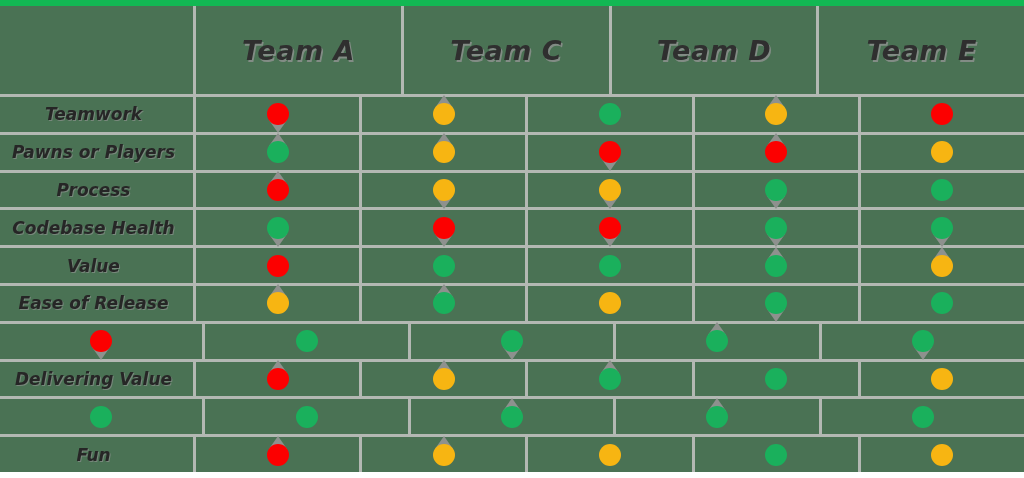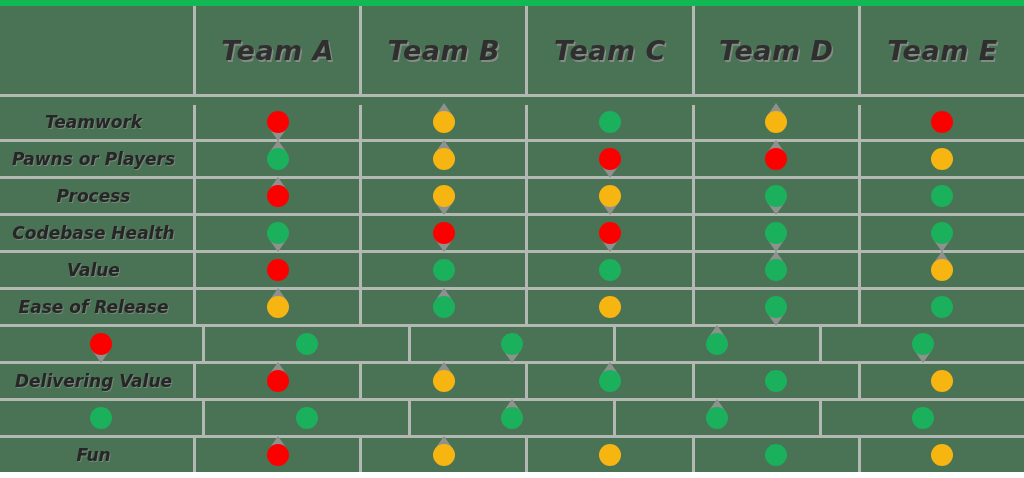--- a/index.html
+++ b/index.html
@@ -147,34 +147,31 @@
   <div id="grid">
 
     <div class="head-row">
       <div class="head-cell corner c-label">
         <span class="head-label"></span>
       </div>
       <div class="head-cell c-team">
         <span class="head-label">Team A</span>
       </div>
       <div class="head-cell c-team">
-        <span class="head-label">Team B</span>
-      </div>
-      <div class="head-cell c-team">
         <span class="head-label">Team C</span>
       </div>
       <div class="head-cell c-team">
         <span class="head-label">Team D</span>
       </div>
       <div class="head-cell c-team">
         <span class="head-label">Team E</span>
       </div>
     </div>
 
-    <div id="body-rows" style="display: flex; flex-direction: column; flex: 1 1 auto; min-height: 0px; margin-top: 8px;">
+    <div id="body-rows" style="display: flex; flex-direction: column; flex: 1 1 auto; min-height: 0px;">
         <div class="row">
           <div class="cell c-label">
             <span class="row-label">Teamwork</span>
           </div>
           <div class="cell c-team" title="Teamwork / Team A">
             <div class="signal">
               <div class="arrow down"></div>
               <div class="dot red"></div>
             </div>
           </div>

